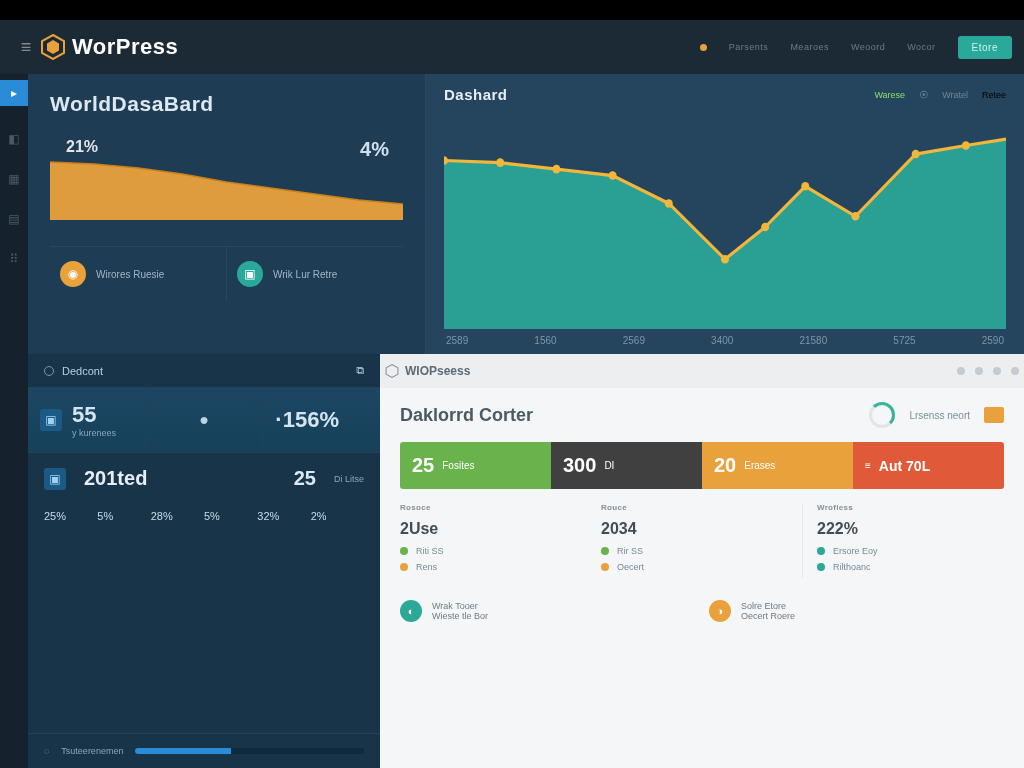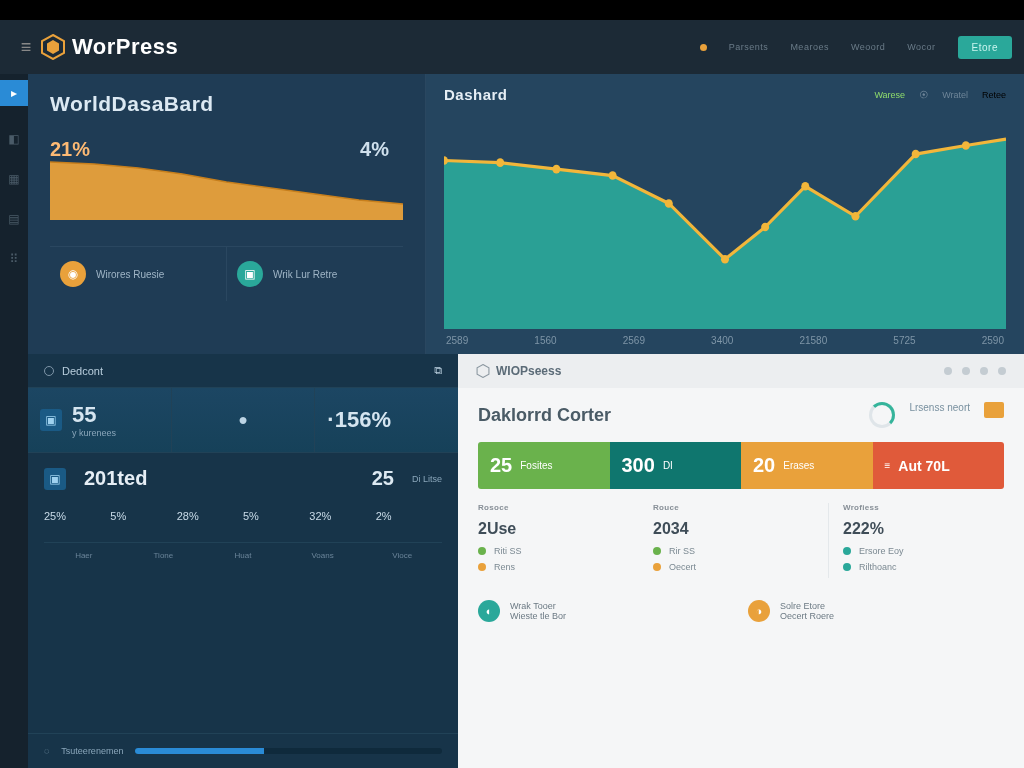--- a/index.html
+++ b/index.html
@@ -13,39 +13,39 @@
 .nav .dot{width:7px;height:7px;border-radius:50%;background:#e9a13b}
 .nav .btn{background:#2aa89a;color:#c9f5ef;padding:6px 14px;border-radius:3px;font-size:10px}
 .main{flex:1;display:flex}
 .rail{width:28px;background:#15222d;display:flex;flex-direction:column;align-items:center;padding-top:6px;gap:26px;color:#4a5b68;font-size:12px}
 .rail .active{width:28px;height:26px;background:#2a8bd6;color:#fff;display:flex;align-items:center;justify-content:center}
 .content{flex:1;display:flex;flex-direction:column}
 .row1{height:280px;display:flex}
 .panel-l{width:398px;background:#1f3c55;border-right:1px solid #2a4760;padding:18px 22px;display:flex;flex-direction:column}
 .panel-l h2{color:#dce9f3;font-size:21px;font-weight:600;letter-spacing:.5px;margin-bottom:18px}
 .mini-chart{height:86px;position:relative;margin-bottom:8px}
-.mini-chart .pct-l{position:absolute;left:0;top:4px;color:#fdba74;font-size:20px;font-weight:700}
+.mini-chart .pct-l{position:absolute;left:16px;top:4px;color:#e5e5e5;font-size:16px;font-weight:700}
 .mini-chart .pct-r{position:absolute;right:14px;top:4px;color:#cfe0ed;font-size:20px;font-weight:700}
 .mini-axis{display:flex;justify-content:space-between;color:#6e8598;font-size:8px;padding:4px 0 0 0}
 .mini-axis span:first-child{color:#e9a13b}
 .cards2{display:flex;gap:0;margin-top:18px;border-top:1px solid #2a4760}
 .cards2 .c{flex:1;padding:14px 10px;display:flex;align-items:center;gap:10px;color:#9fb5c6;font-size:10px}
 .cards2 .c:first-child{border-right:1px solid #2a4760}
 .cic{width:26px;height:26px;border-radius:50%;display:flex;align-items:center;justify-content:center;font-size:12px}
 .panel-r{flex:1;background:#25455f;padding:12px 18px 8px 18px;display:flex;flex-direction:column;position:relative}
 .panel-r-head{display:flex;align-items:center;justify-content:space-between}
 .panel-r-head h3{color:#e6eef5;font-size:15px;font-weight:600;letter-spacing:.5px}
 .panel-r-head .links{display:flex;gap:14px;font-size:9px;align-items:center}
 .panel-r-head .links span:nth-child(1){color:#8fdc6c}
 .panel-r-head .links span:nth-child(2){color:#6e8598}
 .panel-r-head .links span:nth-child(3){color:#6e8598}
 .big-chart{flex:1;position:relative;margin-top:6px}
 .big-axis{display:flex;justify-content:space-between;color:#7e95a7;font-size:10px;padding:6px 2px 0 2px}
 .row2{flex:1;display:flex}
-.panel-bl{width:430px;background:#173449;display:flex;flex-direction:column}
+.panel-bl{width:352px;background:#173449;display:flex;flex-direction:column}
 .panel-bl-head{display:flex;align-items:center;justify-content:space-between;padding:10px 16px;color:#b9cedd;font-size:11px;border-bottom:1px solid #214257}
 .panel-bl-head .left{display:flex;align-items:center;gap:8px}
 .panel-bl-head .gear{width:10px;height:10px;border:1.5px solid #7e95a7;border-radius:50%}
 .statbar{display:flex;border-bottom:1px solid #214257}
 .statbar .s{flex:1;padding:14px 12px;color:#d5e5f0;display:flex;align-items:center;gap:10px;background:linear-gradient(180deg,#1c4663,#164159);border-right:1px solid #214257}
 .statbar .s:last-child{border-right:none}
 .statbar .big{font-size:22px;font-weight:700}
 .statbar .sub{font-size:9px;color:#8aa6ba}
 .sic{width:22px;height:22px;background:#1a5a85;border-radius:3px;display:flex;align-items:center;justify-content:center;color:#9fd2f0;font-size:12px}
 .bl-body{flex:1;padding:14px 16px;display:flex;flex-direction:column;gap:10px}
@@ -54,33 +54,33 @@
 .bl-row .n2{color:#dde9f2;font-size:20px;font-weight:700;margin-left:auto}
 .bl-row .t2{color:#8aa6ba;font-size:9px}
 .pctrow{display:flex;gap:0;margin-top:4px}
 .pctrow div{flex:1;text-align:left;color:#c9dbe8;font-size:11px;padding:6px 0}
 .tabrow{display:flex;gap:0;border-top:1px solid #214257;margin-top:4px}
 .tabrow div{flex:1;text-align:center;color:#6a8499;font-size:8px;padding:8px 0}
 .bl-foot{padding:12px 16px;display:flex;align-items:center;gap:12px;color:#8aa6ba;font-size:9px;border-top:1px solid #214257}
 .prog{flex:1;height:6px;background:#0f2a3c;border-radius:3px;overflow:hidden}
 .prog i{display:block;height:100%;width:42%;background:#2a8bd6}
 .panel-br{flex:1;background:#f5f6f7;display:flex;flex-direction:column}
-.br-head{display:flex;align-items:center;justify-content:space-between;padding:10px 18px;background:#eceef0}
+.br-head{display:flex;align-items:center;justify-content:space-between;padding:10px 5px;background:#eceef0}
 .br-head .brand2{color:#5b6b77;font-size:12px;font-weight:700;display:flex;align-items:center;gap:6px}
 .br-head .dots{display:flex;gap:10px}
 .br-head .dots i{width:8px;height:8px;border-radius:50%;background:#c4ccd2}
 .br-title{display:flex;align-items:center;justify-content:space-between;padding:14px 20px}
 .br-title h3{color:#4a5b66;font-size:18px;font-weight:600}
-.br-title .right{display:flex;align-items:flex-start;gap:14px;color:#78909f;font-size:10px}
+.br-title .right{display:flex;align-items:center;gap:14px;color:#78909f;font-size:10px}
 .ring{width:26px;height:26px;border:3px solid #dfe5e9;border-top-color:#35b49b;border-right-color:#35b49b;border-radius:50%}
 .tiles{display:flex;margin:0 20px;border-radius:3px;overflow:hidden}
 .tiles .t{flex:1;padding:12px 12px;color:#fff;display:flex;align-items:center;gap:8px;font-size:10px}
 .tiles .t .bn{font-size:20px;font-weight:700}
 .tiles .t1{background:#6ab24c}
-.tiles .t2{background:#0f766e}
+.tiles .t2{background:#404040}
 .tiles .t3{background:#e9a13b}
 .tiles .t4{background:#e05a3a}
 .cols{display:flex;padding:14px 20px;gap:14px}
 .cols .col{flex:1}
 .cols h5{color:#878f97;font-size:8px;margin-bottom:8px;letter-spacing:.3px}
 .cols .v{color:#3f4d58;font-size:16px;font-weight:700;margin-bottom:8px}
 .cols .li{display:flex;align-items:center;gap:8px;color:#7b8992;font-size:9px;margin-bottom:6px}
 .cols .d{width:8px;height:8px;border-radius:50%}
 .footrow{display:flex;padding:8px 20px;gap:14px}
 .footrow .fc{flex:1;display:flex;align-items:center;gap:10px;color:#6c7a84;font-size:9px}
@@ -217,27 +217,20 @@
             <span class="t2">Di Litse</span>
           </div>
           <div class="pctrow">
             <div>25%</div>
             <div>5%</div>
             <div>28%</div>
             <div>5%</div>
             <div>32%</div>
             <div>2%</div>
           </div>
-          <div class="tabrow">
-            <div>Haer</div>
-            <div>Tione</div>
-            <div>Huat</div>
-            <div>Voans</div>
-            <div>Vioce</div>
-          </div>
         </div>
         <div class="bl-foot">
           <span>◌</span>
           <span>Tsuteerenemen</span>
           <div class="prog">
               <i></i>
             </div>
         </div>
       </div>
 

